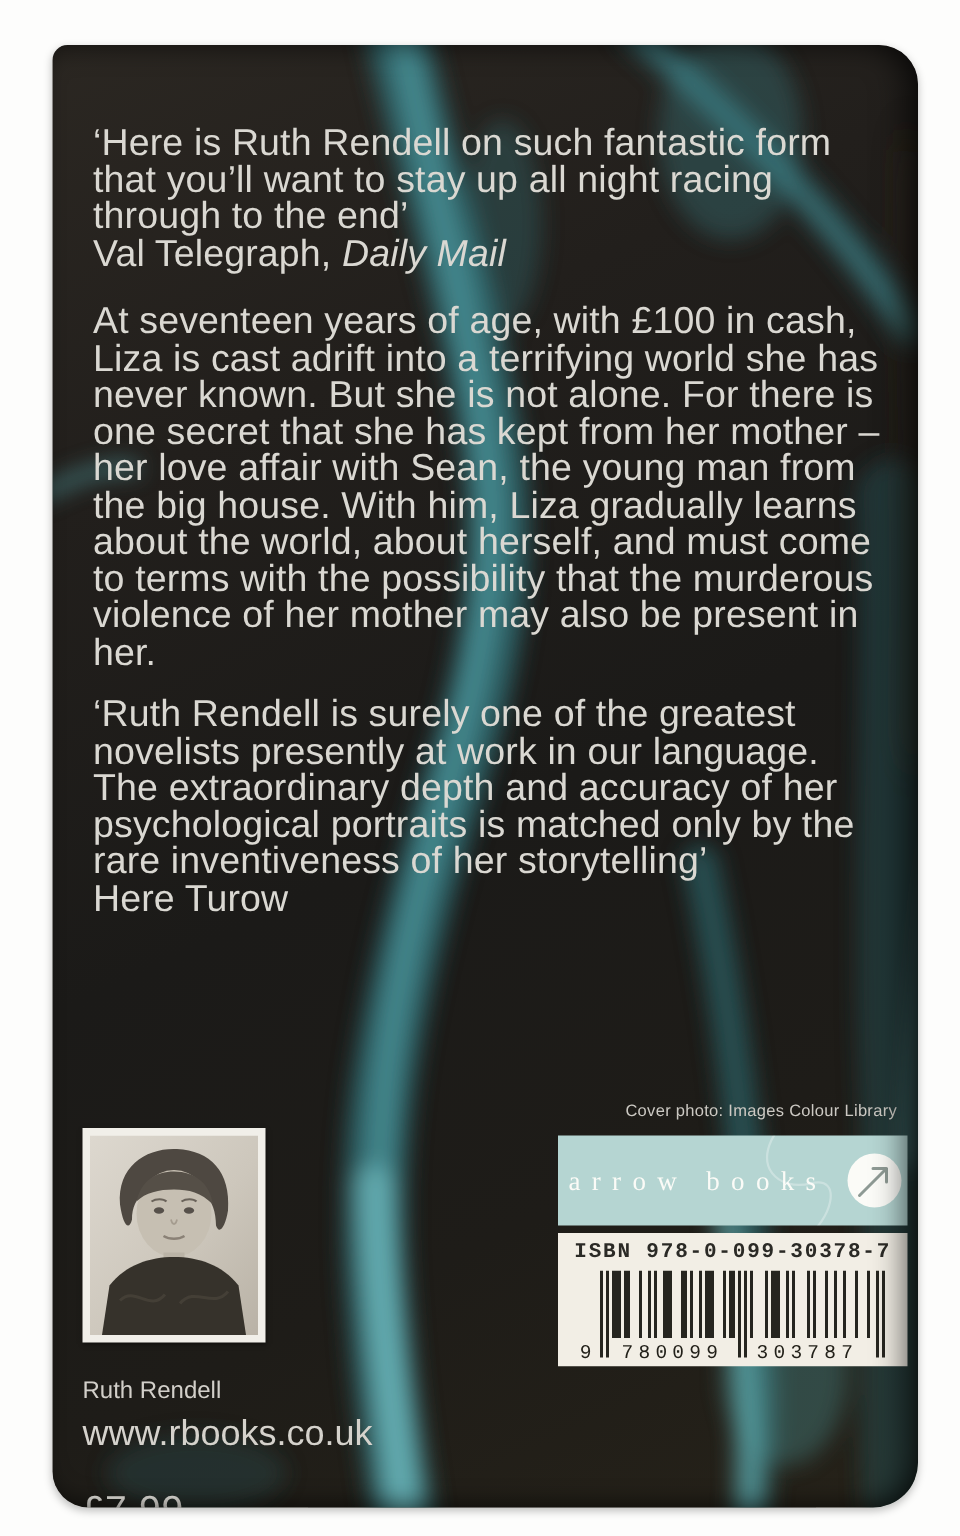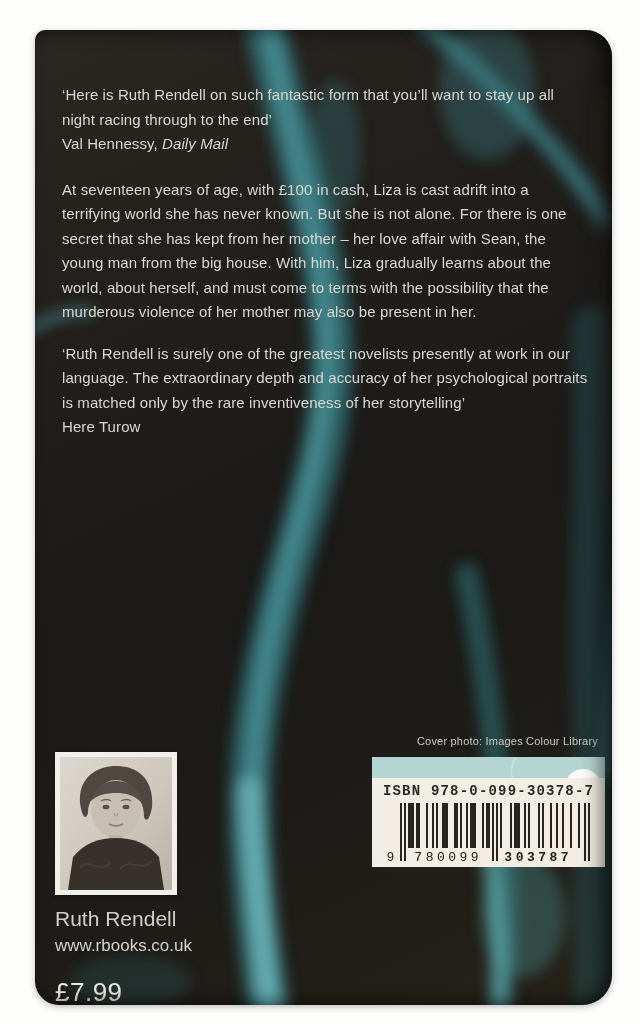--- a/index.html
+++ b/index.html
@@ -20,21 +20,21 @@
     border-radius:inherit;
     box-shadow:inset -16px 0 22px -8px rgba(0,0,0,.65),
                inset 0 -10px 16px -8px rgba(0,0,0,.45),
                inset 0 12px 18px -10px rgba(0,0,0,.35);
   }
 
   .branches { position:absolute; inset:0; width:100%; height:100%; }
 
   .content {
     position:absolute; left:27px; top:53px; width:527px;
-    color:#dad8d2; font-size:15px; line-height:24.5px; letter-spacing:.1px;
+    color:#dad8d2; font-size:25px; line-height:24.5px; letter-spacing:.1px;
   }
   .content p { margin:0 0 17px 0; }
   .content .q1 { margin-bottom:21px; }
   .content .gap-large { margin-top:28px; }
   .content i { }
 
   .credit {
     position:absolute; right:14px; top:705px;
     font-size:11px; color:#ccc9c3; letter-spacing:.2px;
   }
@@ -45,43 +45,43 @@
     gap:12px; overflow:hidden;
   }
   .pub-name {
     font-family:"Liberation Serif", serif; font-size:18px; color:#fbfbf7;
     letter-spacing:.42em; white-space:nowrap; text-indent:.2em;
   }
   .pub-circle { width:38px; height:38px; flex:0 0 auto; position:relative; }
   .pub-swoosh { position:absolute; inset:0; width:100%; height:100%; pointer-events:none; }
 
   .isbn-box {
-    position:absolute; left:337px; top:748px; width:233px; height:89px;
+    position:absolute; left:337px; top:792px; width:233px; height:89px;
     background:#f2eee5; padding-top:5px;
   }
   .isbn-line {
     text-align:center; font-family:"Liberation Mono", monospace;
     font-weight:bold; font-size:14px; letter-spacing:1.2px; color:#2b2a26;
     white-space:nowrap;
   }
   .barcode { position:relative; width:204px; height:60px; margin:4px auto 0; }
   .barcode svg { position:absolute; left:13px; top:0; }
   .bc-digit { position:absolute; bottom:-2px; font-family:"Liberation Mono", monospace; font-size:13px; color:#222019; }
   .bc-lead { left:0; }
   .bc-g1 { left:19px; width:82px; text-align:center; letter-spacing:3.5px; text-indent:3.5px;margin-top:24px; }
-  .bc-g2 { left:109px; width:82px; text-align:center; letter-spacing:3.5px; text-indent:3.5px;font-weight:bold; }
+  .bc-g2 { left:109px; width:82px; text-align:center; letter-spacing:3.5px; text-indent:3.5px; }
 
   .author-panel { position:absolute; left:20px; top:722px; width:200px; }
   .author-photo {
     width:122px; height:143px; background:#f1efe9; padding:5px;
     box-shadow:0 1px 3px rgba(0,0,0,.5);
   }
   .author-photo svg { display:block; width:112px; height:133px; }
-  .author-caption { margin-top:12px; font-size:21px; color:#d2cfc9; }
-  .website { margin-top:5px; font-size:17px; color:#d5d2cc; }
+  .author-caption { margin-top:24px; font-size:16px; color:#d2cfc9; }
+  .website { margin-top:5px; font-size:24px; color:#d5d2cc; }
   .price { margin-top:21px; font-size:26px; color:#eceae4; letter-spacing:.5px; }
 </style>
 </head>
 <body>
 
 <div class="stage">
   <div class="cover">
 
     <svg class="branches" viewBox="0 0 577 975" preserveAspectRatio="none">
       <defs>
@@ -113,21 +113,21 @@
         <ellipse cx="452" cy="60" rx="48" ry="70" fill="#3d8289" opacity="0.35"></ellipse>
         <ellipse cx="300" cy="120" rx="26" ry="70" fill="#3d8289" opacity="0.3"></ellipse>
         <ellipse cx="96" cy="952" rx="60" ry="26" fill="#2c666d" opacity="0.25"></ellipse>
 
         <path d="M566,70 C578,180 584,320 578,470" stroke="#4a3a26" stroke-width="16" opacity="0.5" filter="url(#bl2)"></path>
       </g>
     </svg>
 
     <div class="content">
       <p class="q1"><span>‘Here is Ruth Rendell on such fantastic form that you’ll want to stay up all night racing through to the end’</span><br>
-        <span>Val Hennessy, </span><i>Daily Mail</i></p>
+        <span>Val Telegraph, </span><i>Daily Mail</i></p>
 
       <p>At seventeen years of age, with £100 in cash, Liza is cast adrift into a terrifying world she has never known. But she is not alone. For there is one secret that she has kept from her mother – her love affair with Sean, the young man from the big house. With him, Liza gradually learns about the world, about herself, and must come to terms with the possibility that the murderous violence of her mother may also be present in her.</p>
 
 
       <p><span>‘Ruth Rendell is surely one of the greatest novelists presently at work in our language. The extraordinary depth and accuracy of her psychological portraits is matched only by the rare inventiveness of her storytelling’</span><br>
         <span>Here Turow</span></p>
     </div>
 
     <div class="credit">Cover photo: Images Colour Library</div>
 

